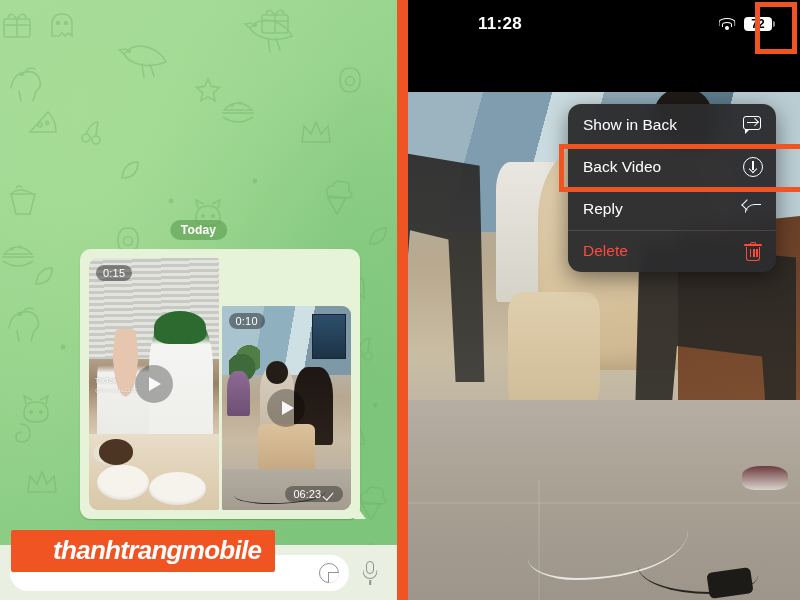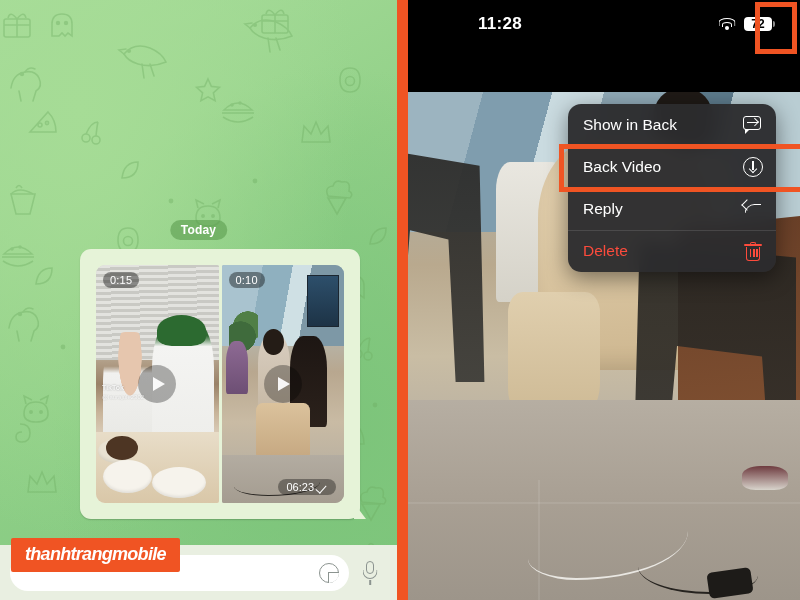--- a/index.html
+++ b/index.html
@@ -34,36 +34,36 @@
     padding:3px 11px; border-radius:11px;
     letter-spacing:.2px;
   }
 
   
   .msg-bubble{
     position:absolute; left:80px; top:249px;
     width:280px; height:270px;
     background:#e6f3d8;
     border-radius:11px;
-    padding:16px;
+    padding:9px;
     box-shadow:0 1px 1.5px rgba(0,0,0,.18);
     display:flex; gap:3px;
     overflow:visible;
   }
   .msg-bubble::after{
     content:""; position:absolute; right:-6px; bottom:0;
     width:12px; height:16px;
     background:#e6f3d8;
     clip-path:polygon(0 0,100% 100%,0 100%);
   }
   .vid{
     position:relative; flex:1 1 0; border-radius:9px; overflow:hidden;
   }
   .vid:first-child{ border-radius:9px 2px 2px 9px; }
-  .vid:last-child{ border-radius:2px 9px 9px 2px; }
+  .vid:last-child{ border-radius:2px 9px 9px 2px;margin-top:48px; }
 
   
   .art-a{ position:absolute; inset:0;
     background:
       linear-gradient(180deg,#d8d8d4 0%,#ccccc6 28%,#c8c3b4 33%, #b09d86 41%, #9a8268 50%, #c8b49a 62%, #e0d4c2 74%, #efe6d6 100%);
   }
   .art-a .shutter{
     position:absolute; left:0; top:0; width:100%; height:40%;
     background:repeating-linear-gradient(178deg,#e3e3df 0px,#e3e3df 3px,#c9c9c4 3px,#c9c9c4 6px);
   }
@@ -189,22 +189,22 @@
 
   
   .watermark{
     position:absolute; left:11px; bottom:28px;
     background:#f05423; color:#fff;
     padding:7px 14px 9px 14px;
     border-radius:2px;
     z-index:20;
   }
   .watermark .wm-main{
-    font-size:18px; font-weight:bold; font-style:italic;
-    letter-spacing:-.7px; line-height:1;
+    font-size:26px; font-weight:bold; font-style:italic;
+    letter-spacing:-.7px; line-height:1;margin-left:28px;
   }
   .watermark .wm-sub{
     font-size:12px; font-style:italic; text-align:right;
     line-height:1; margin-top:2px;
   }
 
   
   .input-bar{
     position:absolute; left:0; bottom:0; width:397px; height:55px;
     background:#e9efe1;

